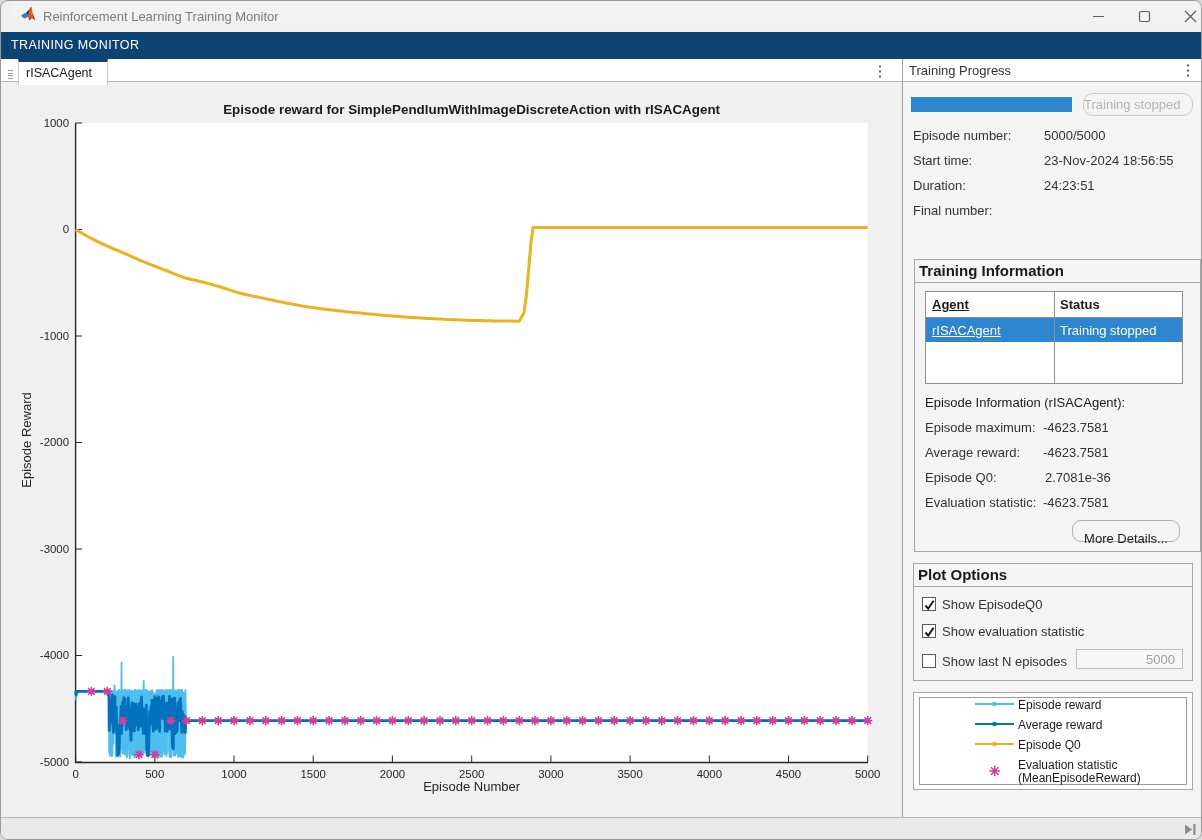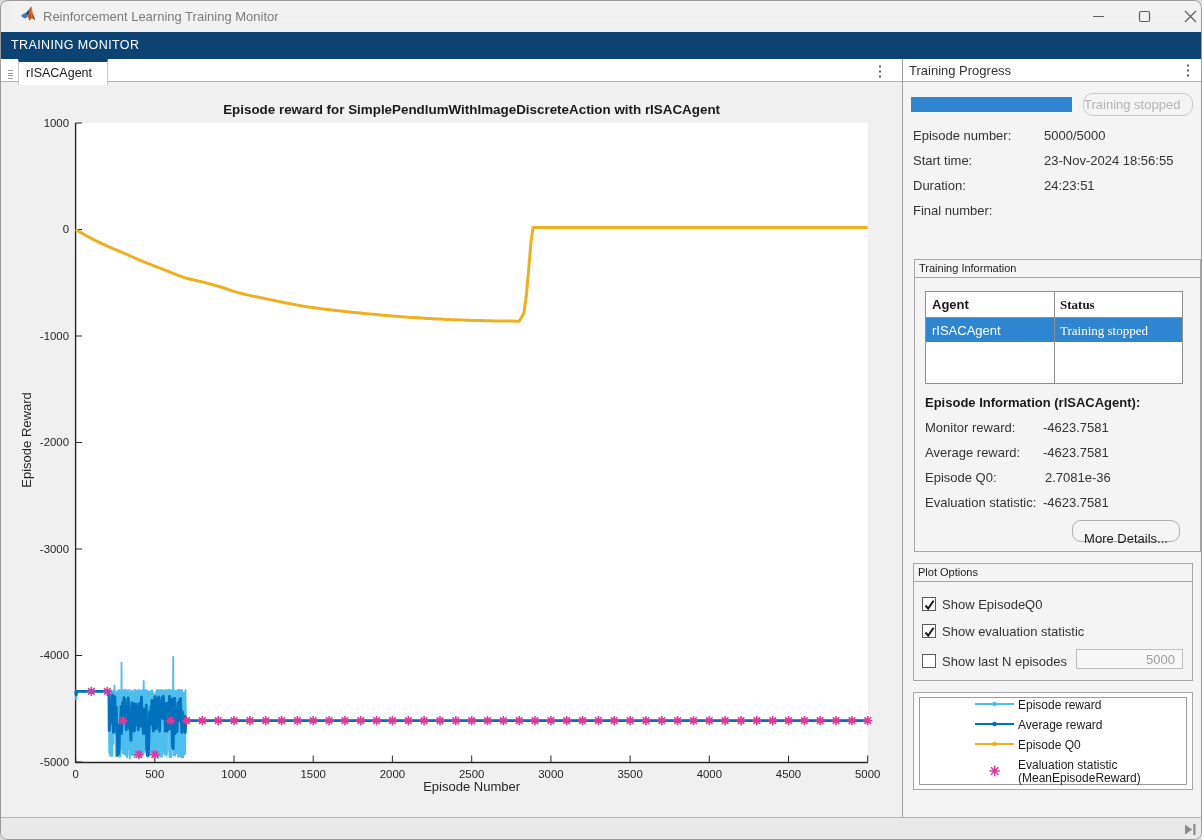--- a/index.html
+++ b/index.html
@@ -9,29 +9,29 @@
 .winbtn { position:absolute; top:0; width:45px; height:31px; }
 #navy { position:absolute; left:0; top:31px; width:100%; height:35px; background:#0d4373; }
 #navy span { position:absolute; left:10px; top:6px; color:#ffffff; font-size:12.5px; letter-spacing:0.4px; }
 #tabstrip { position:absolute; left:0; top:58px; width:901px; height:23px; background:#ffffff; border-bottom:1px solid #b3b3b3; }
 #tab { position:absolute; left:17px; top:58px; width:90px; height:26px; background:#ffffff; border-left:1px solid #c8c8c8; border-right:1px solid #c8c8c8; border-top:3px solid #0d4373; z-index:3; text-align:left; font-size:12.5px; color:#1a1a1a; padding:4px 0 0 7px; }
 #content { position:absolute; left:0; top:84px; width:901px; height:733px; background:#f0f0f0; }
 #rpanel { position:absolute; left:901px; top:58px; width:301px; height:759px; background:#f4f4f4; border-left:1px solid #a0a0a0; }
 #rphead { position:absolute; left:0; top:0; width:100%; height:23px; background:#ffffff; border-bottom:1px solid #b3b3b3; }
 #rphead span { position:absolute; left:6px; top:4px; font-size:13px; color:#333; }
 .card { position:absolute; background:#f4f4f4; border:1px solid #a6a6a6; }
-.cardhead { display:block; border-bottom:1px solid #a6a6a6; font-weight:normal; font-size:11px; color:#1a1a1a; padding:2px 0 3px 4px; }
+.cardhead { display:block; border-bottom:1px solid #a6a6a6; font-weight:bold; font-size:15px; color:#1a1a1a; padding:2px 0 3px 4px; }
 .lbl { position:absolute; font-size:13px; color:#333; }
 .pbar { position:absolute; left:8px; top:38px; width:161px; height:15px; background:#2E86D1; }
 .tsbtn { position:absolute; left:180px; top:34px; width:110px; height:23px; border:1px solid #c9c9c9; border-radius:10px; color:#b4b4b4; font-size:13px; padding-top:3px; background:#f4f4f4; }
 #agents { position:absolute; left:10px; top:31px; width:258px; height:93px; background:#ffffff; border:1px solid #8f8f8f; }
 #agents .hrow { height:26px; border-bottom:1px solid #8f8f8f; font-weight:bold; font-size:13px; color:#1a1a1a; }
 #agents .srow { height:24px; background:#2E86D1; color:#ffffff; font-size:13px; }
-#agents .c1 { position:absolute; left:6px; padding-top:5px; }
-#agents .c2 { position:absolute; left:134px; padding-top:5px;font-family:Liberation Serif, serif; }
+#agents .c1 { position:absolute; left:6px; padding-top:5px;text-decoration:underline; }
+#agents .c2 { position:absolute; left:134px; padding-top:5px; }
 #agents .vline { position:absolute; left:128px; top:0; width:1px; height:91px; background:#8f8f8f; }
 .chk { position:absolute; left:10px; width:14px; height:14px; background:#ffffff; border:1px solid #5a5a5a; }
 .btn { position:absolute; border:1px solid #b0b0b0; border-radius:9px; background:#f5f5f5; font-size:13px; color:#1a1a1a; text-align:center; }
 #statusbar { position:absolute; left:0; top:816px; width:100%; height:23px; background:#e9e9e9; border-top:1px solid #b5b5b5; }
 svg text { font-family:"Liberation Sans",sans-serif; }
 </style></head><body>
 <div id="win">
   <div id="titlebar">
     <span class="logo"><svg width="16" height="17" viewBox="0 0 16 17">
           <path d="M0 9.8 C1.8 8.2 3.4 6.8 4.9 7.0 C5.7 7.2 6.5 8.6 7.2 9.9 C5.9 11.4 4.5 12.6 3.3 12.3 C2.2 12.0 1.1 10.7 0 9.8 Z" fill="#2e7fc4"></path>
@@ -153,22 +153,22 @@
         <div class="hrow">
             <span class="c1">Agent</span>
             <span class="c2">Status</span>
           </div>
         <div class="srow">
             <span class="c1">rISACAgent</span>
             <span class="c2">Training stopped</span>
           </div>
         <div class="vline"></div>
       </div>
-      <span class="lbl" style="left:10px;top:135px;font-weight:bold;color:#1a1a1a">Episode Information (rISACAgent):</span>
-      <span class="lbl" style="left:10px;top:160px">Monitor reward:</span>
+      <span class="lbl" style="left:10px;top:135px;font-weight:normal;color:#1a1a1a">Episode Information (rISACAgent):</span>
+      <span class="lbl" style="left:10px;top:160px">Episode maximum:</span>
         <span class="lbl" style="left:128px;top:160px">-4623.7581</span>
       <span class="lbl" style="left:10px;top:185px">Average reward:</span>
         <span class="lbl" style="left:128px;top:185px">-4623.7581</span>
       <span class="lbl" style="left:10px;top:210px">Episode Q0:</span>
         <span class="lbl" style="left:130px;top:210px">2.7081e-36</span>
       <span class="lbl" style="left:10px;top:235px">Evaluation statistic:</span>
         <span class="lbl" style="left:128px;top:235px">-4623.7581</span>
       <div class="btn" style="left:157px;top:260px;width:108px;height:22px;padding-top:10px">More Details...</div>
     </div>
 

